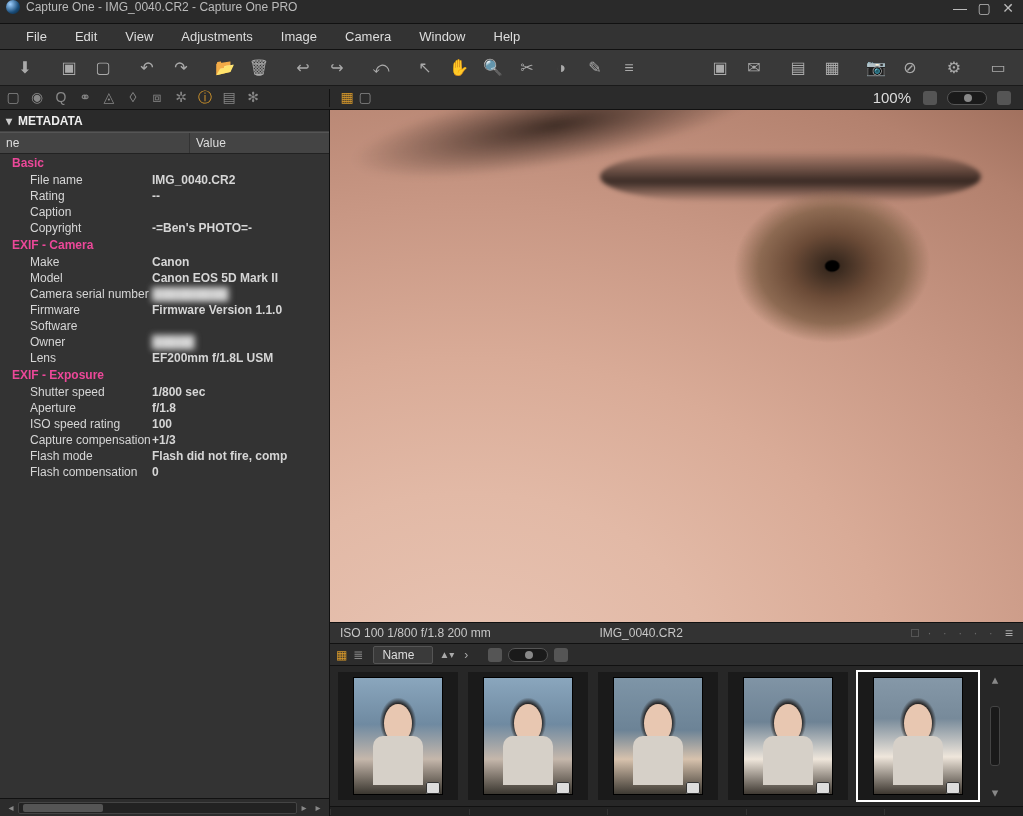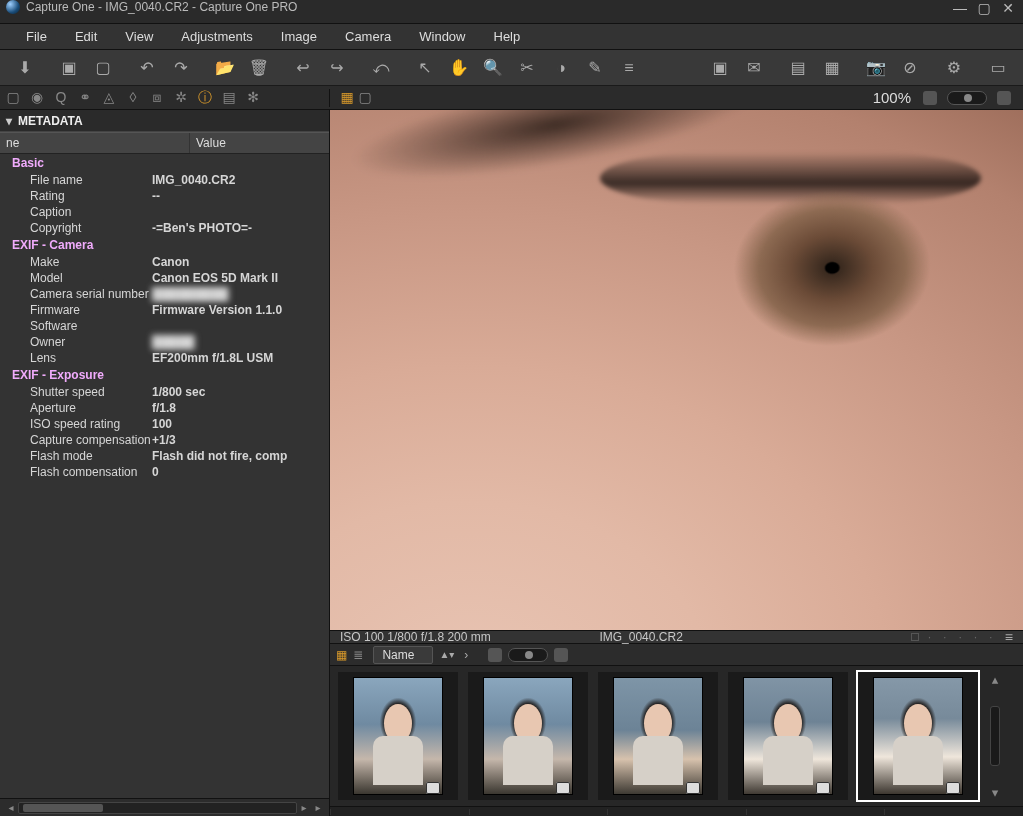--- a/index.html
+++ b/index.html
@@ -44,21 +44,21 @@
   .panelhdr { height:22px; background:#2a2a2a; color:#eee; font-weight:bold; font-size:12px; display:flex; align-items:center; padding:0 6px; border-bottom:1px solid #444; }
   .panelhdr .caret { margin-right:6px; color:#ccc; }
   .colhdr { display:flex; height:22px; background:#444; border-top:1px solid #555; border-bottom:1px solid #222;}
   .colhdr div { padding:3px 6px; color:#ddd; font-size:12px; }
   .colhdr .c1 { width:190px; border-right:1px solid #333; }
   .colhdr .c2 { flex:1; }
   .rows { flex:1; overflow:hidden; }
   .rows div.row { display:flex; height:16px; align-items:center; font-size:12px; }
   .rows .row .c1 { width:152px; padding-left:30px; color:#d6d6d6; }
   .rows .row .c2 { flex:1; color:#d6d6d6; font-weight:bold; }
-  .rows .group { font-weight:bold; padding:2px 0 2px 12px; color:#f0abfc; font-size:12px; }
+  .rows .group { font-weight:bold; padding:2px 0 2px 12px; color:#ec4899; font-size:12px; }
   .rows .blur { filter: blur(3px); color:#888; }
 
   .sbfooter { height:18px; background:#2c2c2c; display:flex; align-items:center; padding:0 4px; border-top:1px solid #111;}
   .sbfooter .scroll { flex:1; height:12px; background:#222; border:1px solid #444; position:relative; border-radius:2px;}
   .sbfooter .scroll::after{content:"";position:absolute;left:4px;top:1px;width:80px;height:8px;background:#555;border-radius:2px;}
   .sbfooter .arrow{ width:14px; text-align:center; color:#888; font-size:10px;}
 
   
   .imgwrap { flex:1; position:relative; background:#111; overflow:hidden; }
   .imgwrap .skin { position:absolute; inset:0; background:
@@ -70,21 +70,21 @@
      border-radius:50%; transform:rotate(-3deg);
      }
   .imgwrap .lash { position:absolute; right:6%; top:8%; width:55%; height:10%; background:
      linear-gradient(180deg, rgba(0,0,0,.0), rgba(0,0,0,.7) 60%, rgba(0,0,0,0));
      border-radius:50%/80%; filter:blur(2px);}
   .imgwrap .brow { position:absolute; left:-10%; top:-8%; width:85%; height:22%; background:
      radial-gradient(closest-side, rgba(30,20,15,.8), rgba(30,20,15,0) 70%);
      border-radius:50%; transform:rotate(-10deg); filter:blur(3px);}
 
   
-  .infobar { height:14px; background:#333; display:flex; align-items:center; color:#c8c8c8; font-size:12px; padding:0 10px; border-top:1px solid #111; border-bottom:1px solid #111;}
+  .infobar { height:22px; background:#333; display:flex; align-items:center; color:#c8c8c8; font-size:12px; padding:0 10px; border-top:1px solid #111; border-bottom:1px solid #111;}
   .infobar .fname { margin-left:auto; margin-right:auto; position:relative; left:-60px; }
   .infobar .right { display:flex; align-items:center; gap:8px;}
   .infobar .sq { width:8px;height:8px; border:1px solid #555; }
   .infobar .menu { font-size:14px; color:#aaa; }
 
   
   .browhdr { height:22px; background:#2c2c2c; display:flex; align-items:center; padding:0 6px; border-bottom:1px solid #111; font-size:12px; }
   .browhdr .gridic { color:#d99a2b; margin-right:6px; }
   .browhdr .listic { color:#888; margin-right:10px; }
   .browhdr .sortbox { background:#3a3a3a; border:1px solid #555; color:#ddd; padding:1px 18px 1px 8px; border-radius:2px; position:relative; margin-right:6px;}

